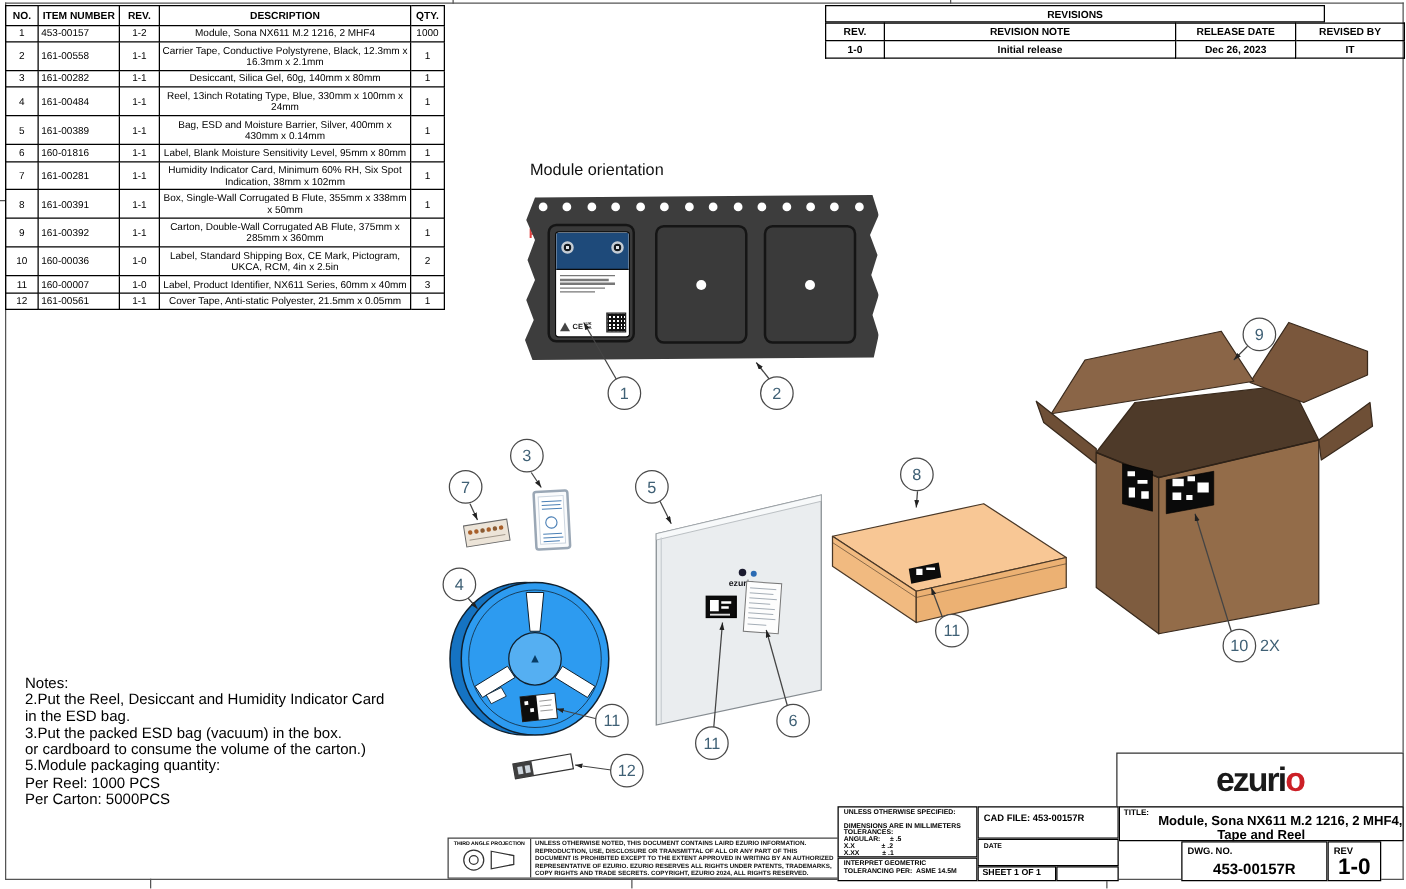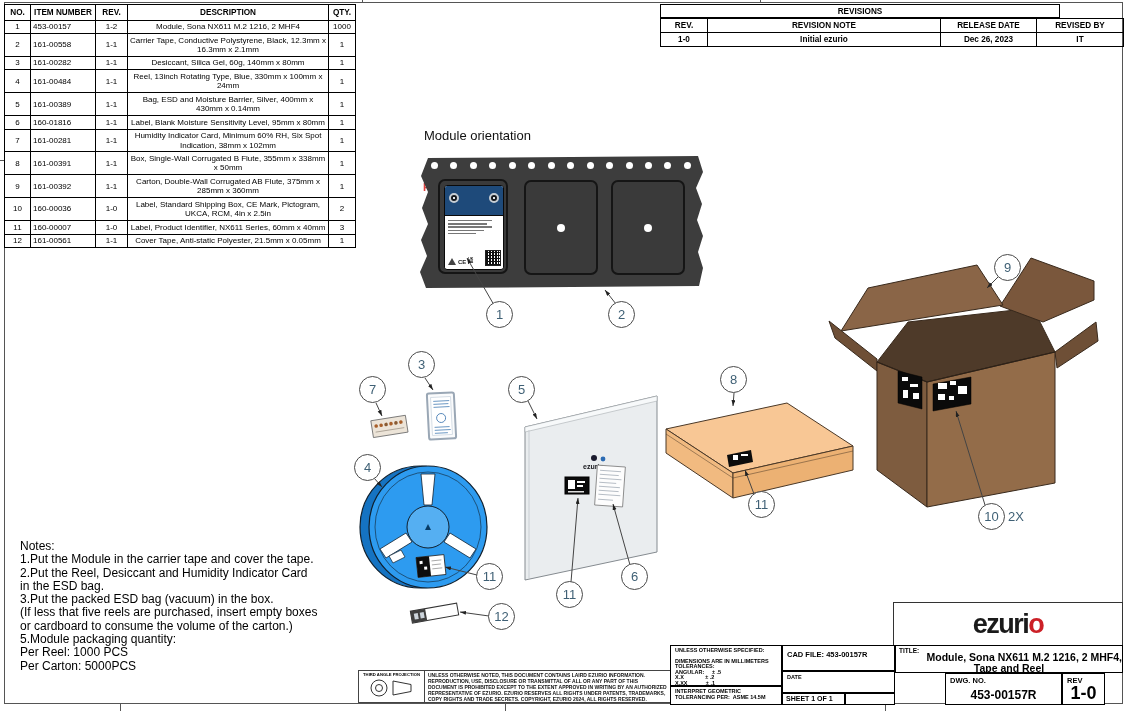--- a/index.html
+++ b/index.html
@@ -227,21 +227,21 @@
           <tr>
             <th>REV.</th>
             <th>REVISION NOTE</th>
             <th>RELEASE DATE</th>
             <th>REVISED BY</th>
           </tr>
         </thead>
       <tbody>
           <tr>
             <td>1-0</td>
-            <td>Initial ezurio</td>
+            <td>Initial release</td>
             <td>Dec 26, 2023</td>
             <td>IT</td>
           </tr>
         </tbody>
     </table>
   </div>
 
   <svg class="svg-under" width="1125" height="711" viewBox="0 0 1125 711">
 
     <g>
@@ -450,25 +450,23 @@
   <div class="co" style="left:994px;top:254px;">9</div>
   <div class="co" style="left:978px;top:503px;">10</div>
   <span class="qty2x">2X</span>
   <div class="co" style="left:476px;top:563px;">11</div>
   <div class="co" style="left:556px;top:581px;">11</div>
   <div class="co" style="left:748px;top:491px;">11</div>
   <div class="co" style="left:488px;top:603px;">12</div>
 
   <div class="notes">
       <div>Notes:</div>
-      <div>1.Put the Module in the carrier tape and cover the tape.</div>
       <div>2.Put the Reel, Desiccant and Humidity Indicator Card</div>
       <div>in the ESD bag.</div>
       <div>3.Put the packed ESD bag (vacuum) in the box.</div>
-      <div>(If less that five reels are purchased, insert empty boxes</div>
       <div>or cardboard to consume the volume of the carton.)</div>
       <div>5.Module packaging quantity:</div>
       <div>Per Reel: 1000 PCS</div>
       <div>Per Carton: 5000PCS</div>
     </div>
 
   <div class="fineprint">
     <div class="projcell">
       <div class="lbl">THIRD ANGLE PROJECTION</div>
       <svg width="52" height="22" viewBox="0 0 52 22">

